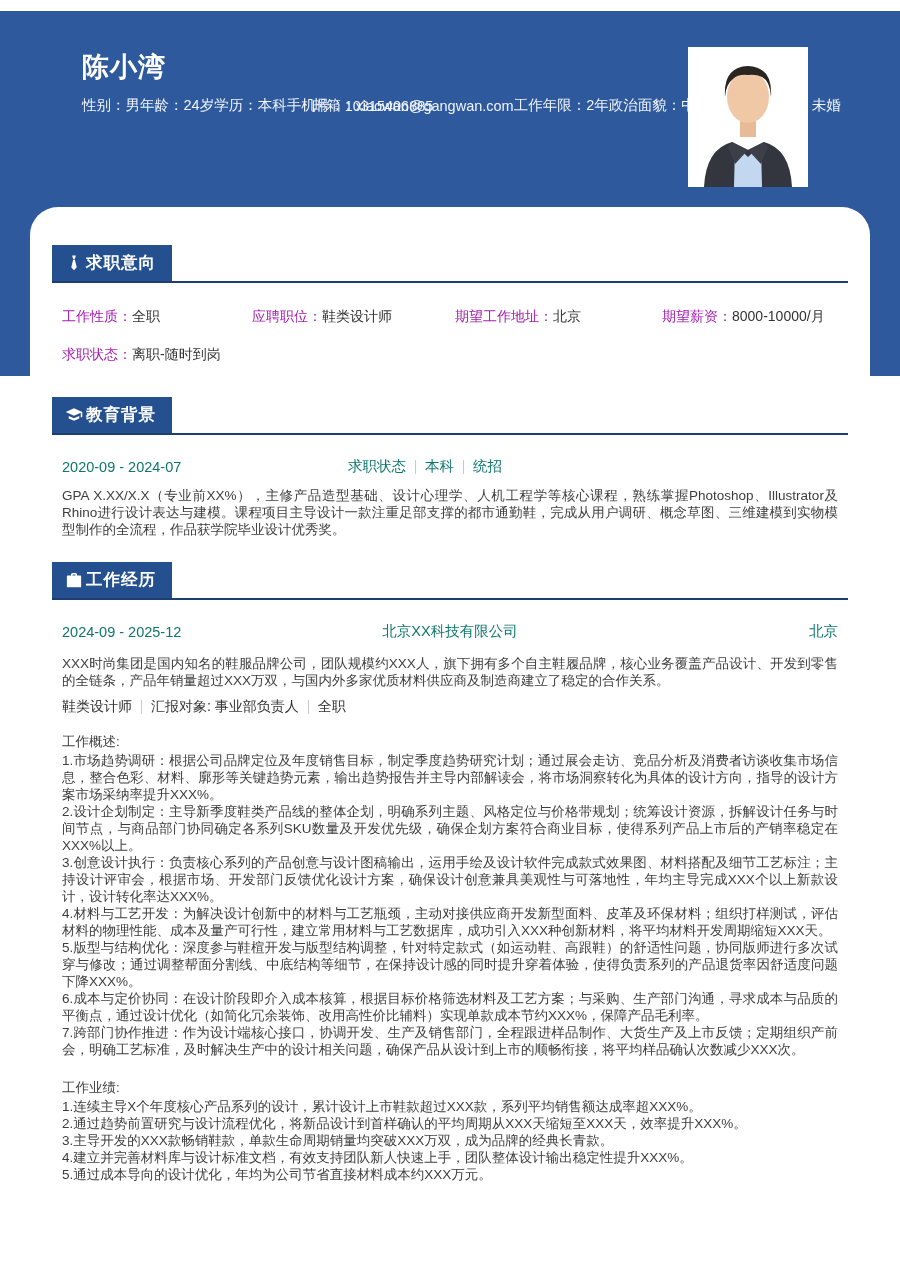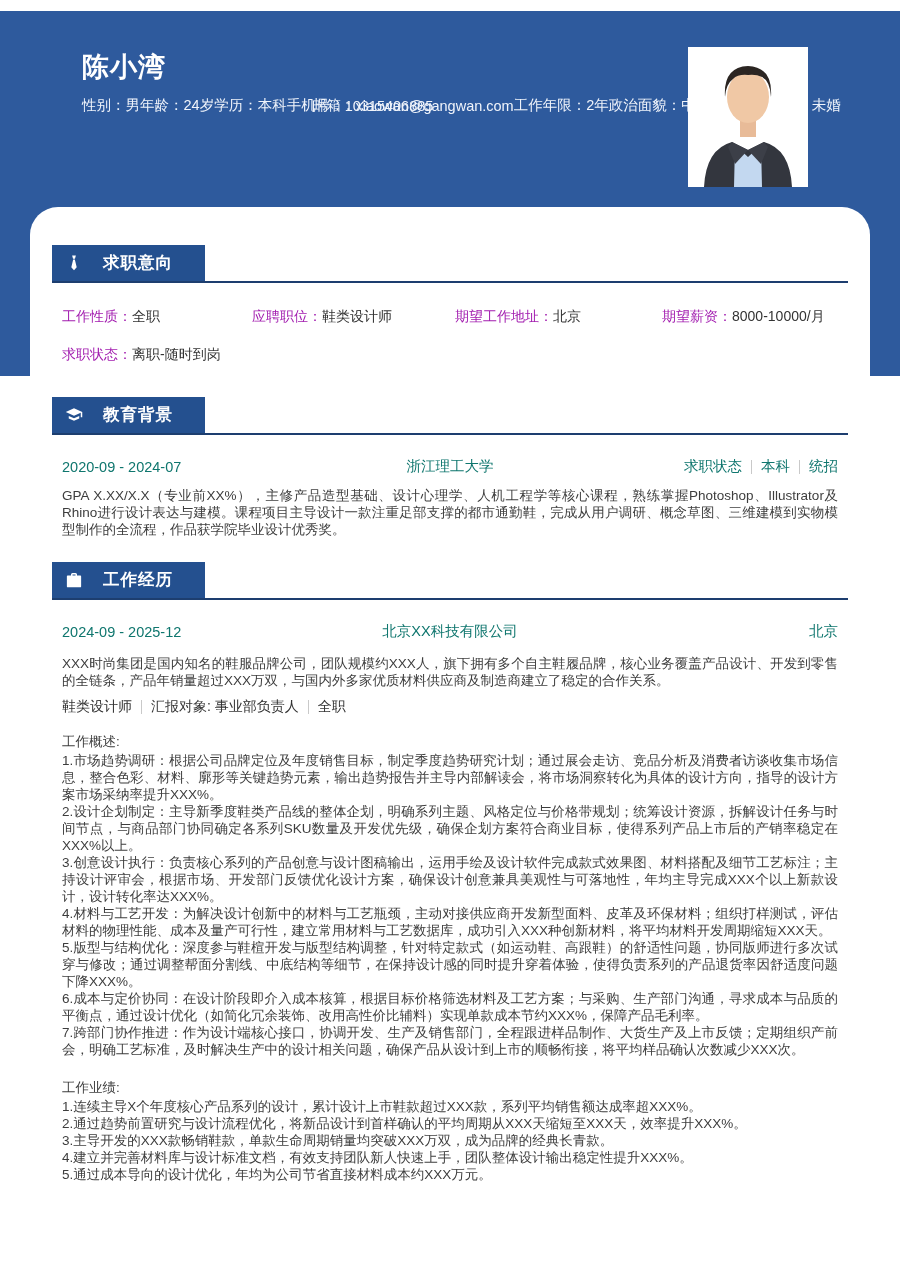--- a/index.html
+++ b/index.html
@@ -18,22 +18,22 @@
   .photo svg{display:block;}
 
   .card{
     position:absolute;top:207px;left:30px;width:840px;height:1068px;
     background:#ffffff;border-radius:28px 28px 0 0;
   }
   .card-inner{padding:38px 0 0 0;}
 
   .sec-rule{margin:0 22px 0 22px;border-bottom:2px solid #1d3e6f;}
   .sec-box{
-    display:inline-flex;align-items:center;gap:20px;background:#24508f;color:#ffffff;
-    font-size:16.5px;font-weight:bold;padding:7px 32px 7px 13px;letter-spacing:1px;
+    display:inline-flex;align-items:center;gap:3px;background:#24508f;color:#ffffff;
+    font-size:16.5px;font-weight:bold;padding:7px 16px 7px 13px;letter-spacing:1px;
   }
   .sec-icon{width:18px;height:18px;display:inline-flex;}
   .sec-icon svg{width:18px;height:18px;fill:#ffffff;}
 
   .body-pad{margin-left:32px;margin-right:32px;}
 
   .int-row{display:flex;margin-top:25px;font-size:14px;color:#333;}
   .int-row .cell{display:flex;white-space:nowrap;}
   .int-row .c1{width:190px;}
   .int-row .c2{width:203px;}
@@ -160,21 +160,20 @@
           <svg viewBox="0 0 24 24">
               <path d="M12 3L1 8l11 5 9-4.1V15h2V8L12 3zM5 13.2v3.4L12 19.5l7-2.9v-3.4L12 16.2 5 13.2z"></path>
             </svg>
         </span>
         <span>教育背景</span>
       </div>
     </div>
     <div class="body-pad">
       <div class="meta-row">
         <span class="left">2020-09 - 2024-07</span>
-        <span class="center">浙江理工大学</span>
         <span class="right">
           <span>求职状态</span>
             <span class="vline"></span>
             <span>本科</span>
             <span class="vline"></span>
             <span>统招</span>
         </span>
       </div>
       <div class="para">GPA X.XX/X.X（专业前XX%），主修产品造型基础、设计心理学、人机工程学等核心课程，熟练掌握Photoshop、Illustrator及Rhino进行设计表达与建模。课程项目主导设计一款注重足部支撑的都市通勤鞋，完成从用户调研、概念草图、三维建模到实物模型制作的全流程，作品获学院毕业设计优秀奖。</div>
     </div>

